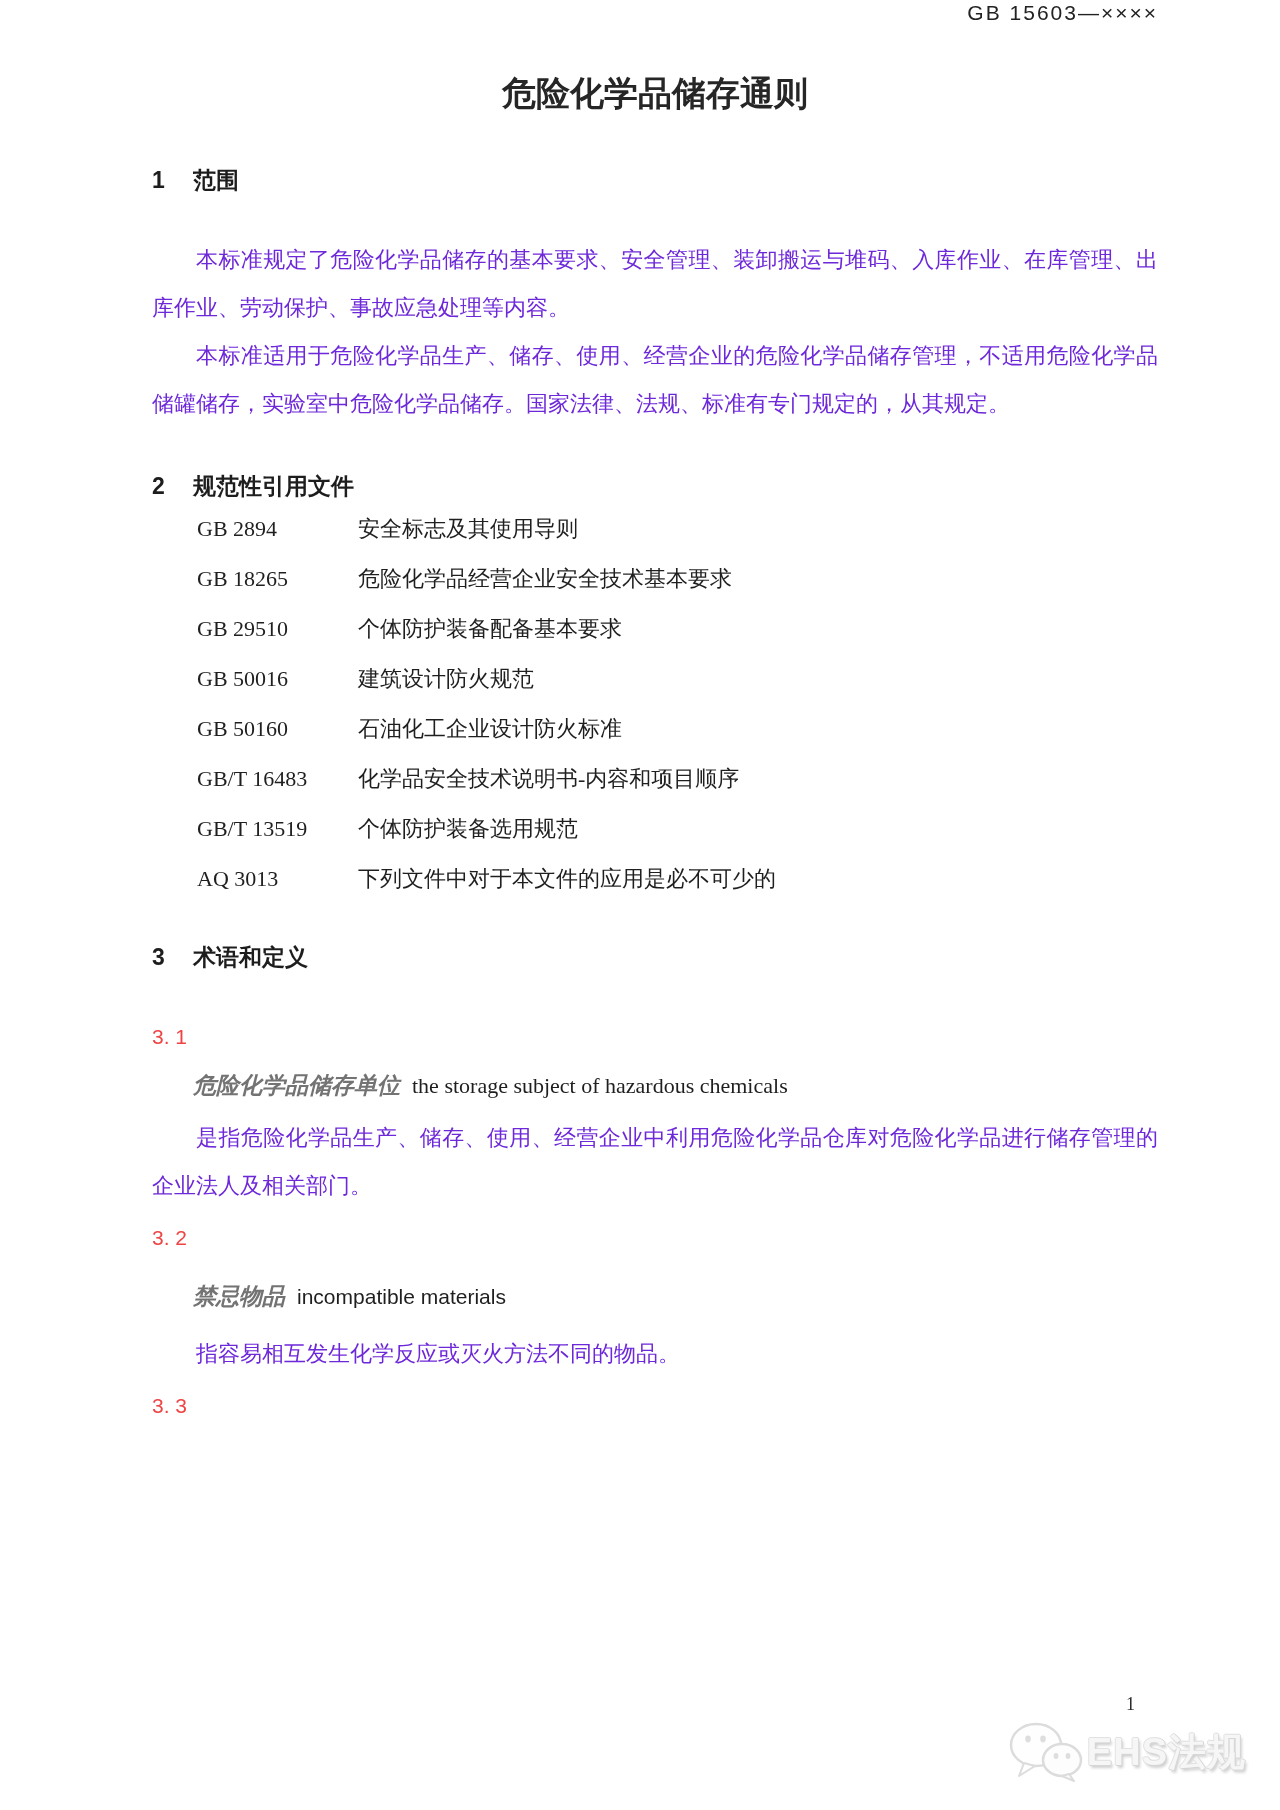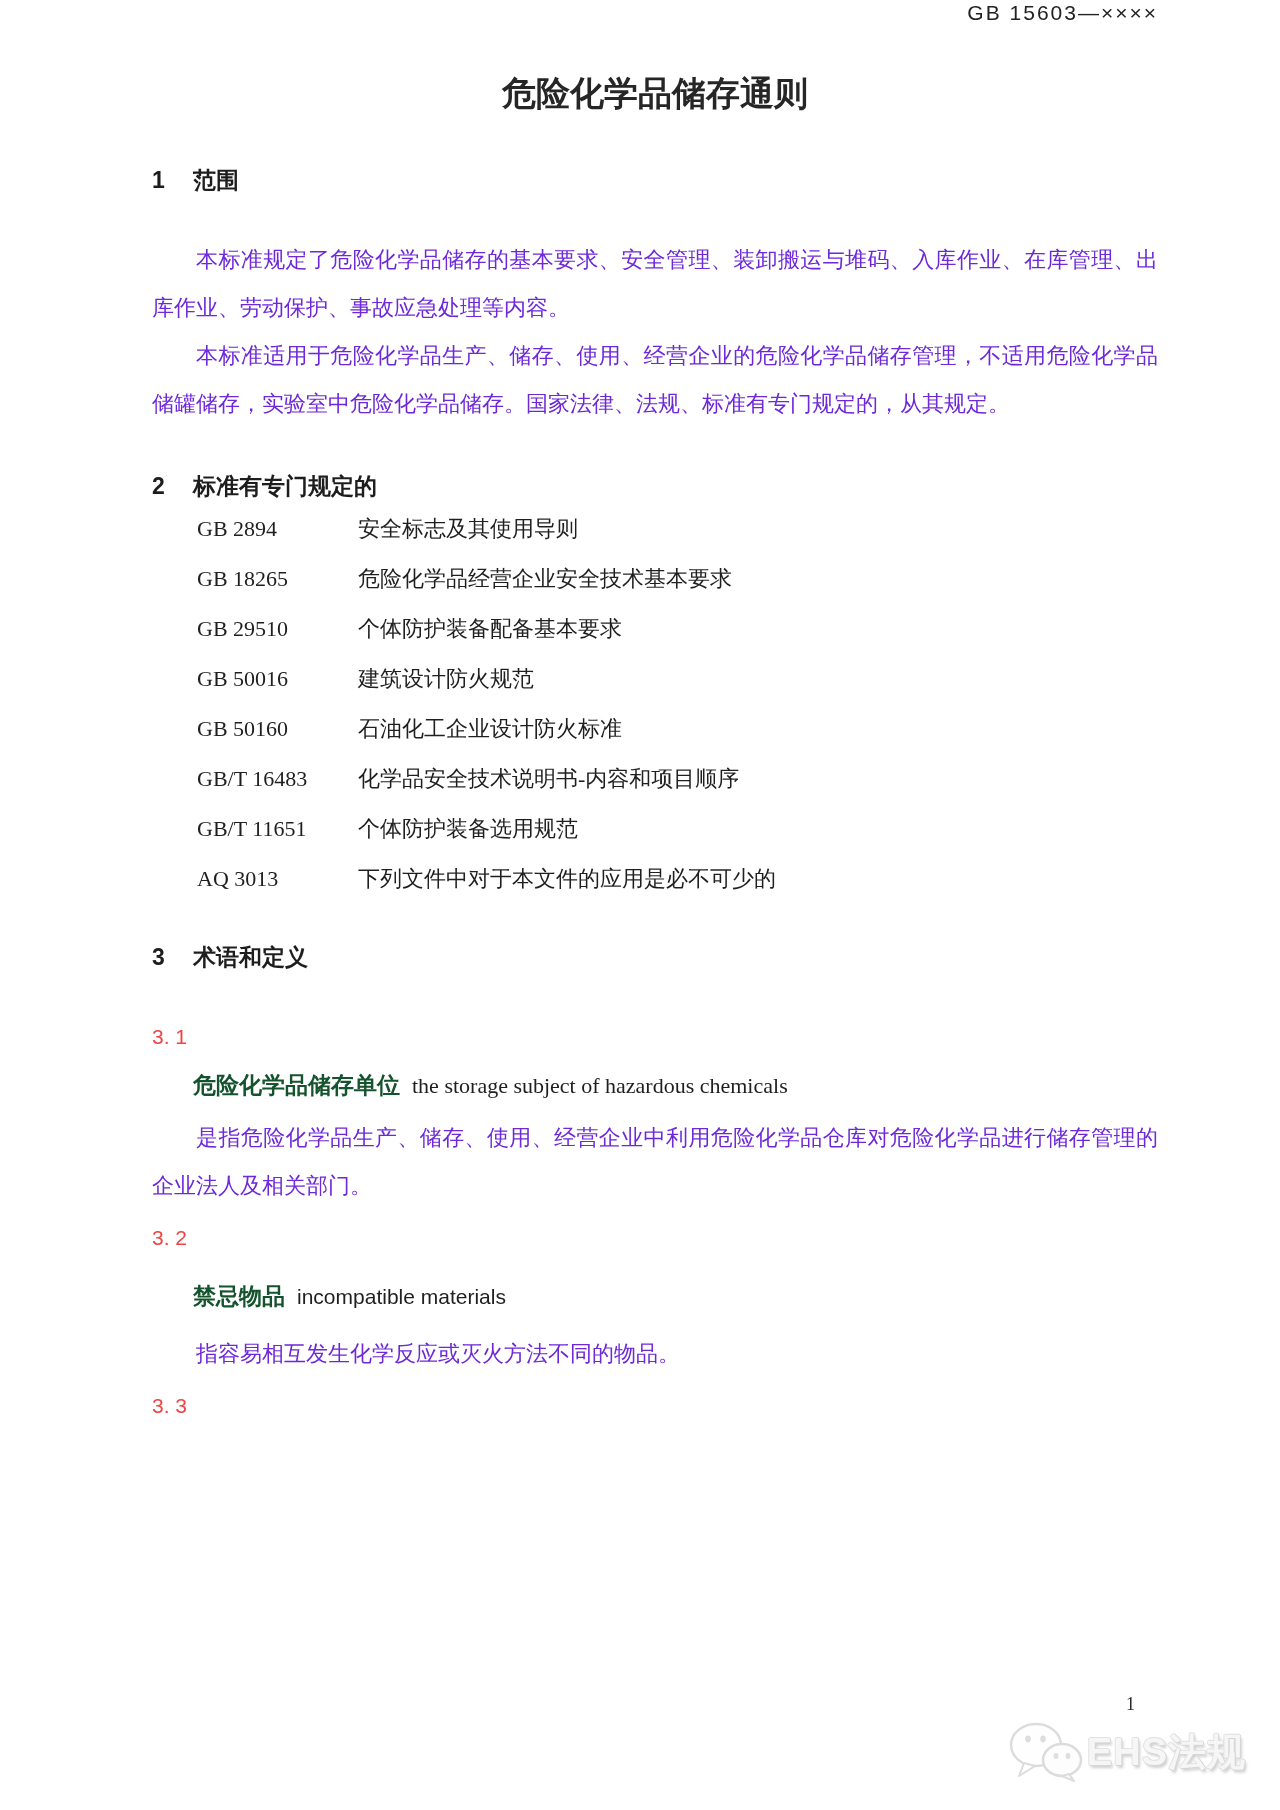--- a/index.html
+++ b/index.html
@@ -67,21 +67,22 @@
     padding-left:41px;
     line-height:30px;
     font-size:22px;
   }
   .t1{margin-top:20px;}
   .t2{margin-top:30px;}
   .term-zh{
     font-family:"Liberation Sans","DejaVu Sans",sans-serif;
     font-weight:700;
     font-size:23px;
-    color:#14532d;
+    color:#737373;
+    font-style:italic;
   }
   .term-en{margin-left:12px;}
   .en-serif{font-family:"Liberation Serif","DejaVu Serif",serif;font-size:22px;}
   .en-sans{font-family:Liberation Sans, sans-serif;font-size:21px;}
   p.d1{margin-top:13px;}
   p.d2{margin-top:18px;}
   .page-num{
     position:absolute;
     top:1694px;right:145px;
     font-size:18px;
@@ -116,31 +117,31 @@
 
     <div class="doc-header">GB 15603—××××</div>
 
     <h1 class="doc-title">危险化学品储存通则</h1>
 
     <h2 class="sec sec1"><span class="sec-num">1</span><span>范围</span></h2>
 
     <p class="body p1">本标准规定了危险化学品储存的基本要求、安全管理、装卸搬运与堆码、入库作业、在库管理、出库作业、劳动保护、事故应急处理等内容。</p>
     <p class="body">本标准适用于危险化学品生产、储存、使用、经营企业的危险化学品储存管理，不适用危险化学品储罐储存，实验室中危险化学品储存。国家法律、法规、标准有专门规定的，从其规定。</p>
 
-    <h2 class="sec sec2"><span class="sec-num">2</span><span>标准有专门规定的</span></h2>
+    <h2 class="sec sec2"><span class="sec-num">2</span><span>规范性引用文件</span></h2>
 
 
     <ul class="refs">
       <li><span class="ref-code">GB 2894</span><span class="ref-title">安全标志及其使用导则</span></li>
       <li><span class="ref-code">GB 18265</span><span class="ref-title">危险化学品经营企业安全技术基本要求</span></li>
       <li><span class="ref-code">GB 29510</span><span class="ref-title">个体防护装备配备基本要求</span></li>
       <li><span class="ref-code">GB 50016</span><span class="ref-title">建筑设计防火规范</span></li>
       <li><span class="ref-code">GB 50160</span><span class="ref-title">石油化工企业设计防火标准</span></li>
       <li><span class="ref-code">GB/T 16483</span><span class="ref-title">化学品安全技术说明书-内容和项目顺序</span></li>
-      <li><span class="ref-code">GB/T 11651</span><span class="ref-title">个体防护装备选用规范</span></li>
+      <li><span class="ref-code">GB/T 13519</span><span class="ref-title">个体防护装备选用规范</span></li>
       <li><span class="ref-code">AQ 3013</span><span class="ref-title">下列文件中对于本文件的应用是必不可少的</span></li>
     </ul>
 
     <h2 class="sec sec3"><span class="sec-num">3</span><span>术语和定义</span></h2>
 
     <div class="term-num tn1">3. 1</div>
     <div class="term-line t1"><span class="term-zh">危险化学品储存单位</span><span class="term-en en-serif">the storage subject of hazardous chemicals</span></div>
     <p class="body d1">是指危险化学品生产、储存、使用、经营企业中利用危险化学品仓库对危险化学品进行储存管理的企业法人及相关部门。</p>
 
     <div class="term-num tn2">3. 2</div>

